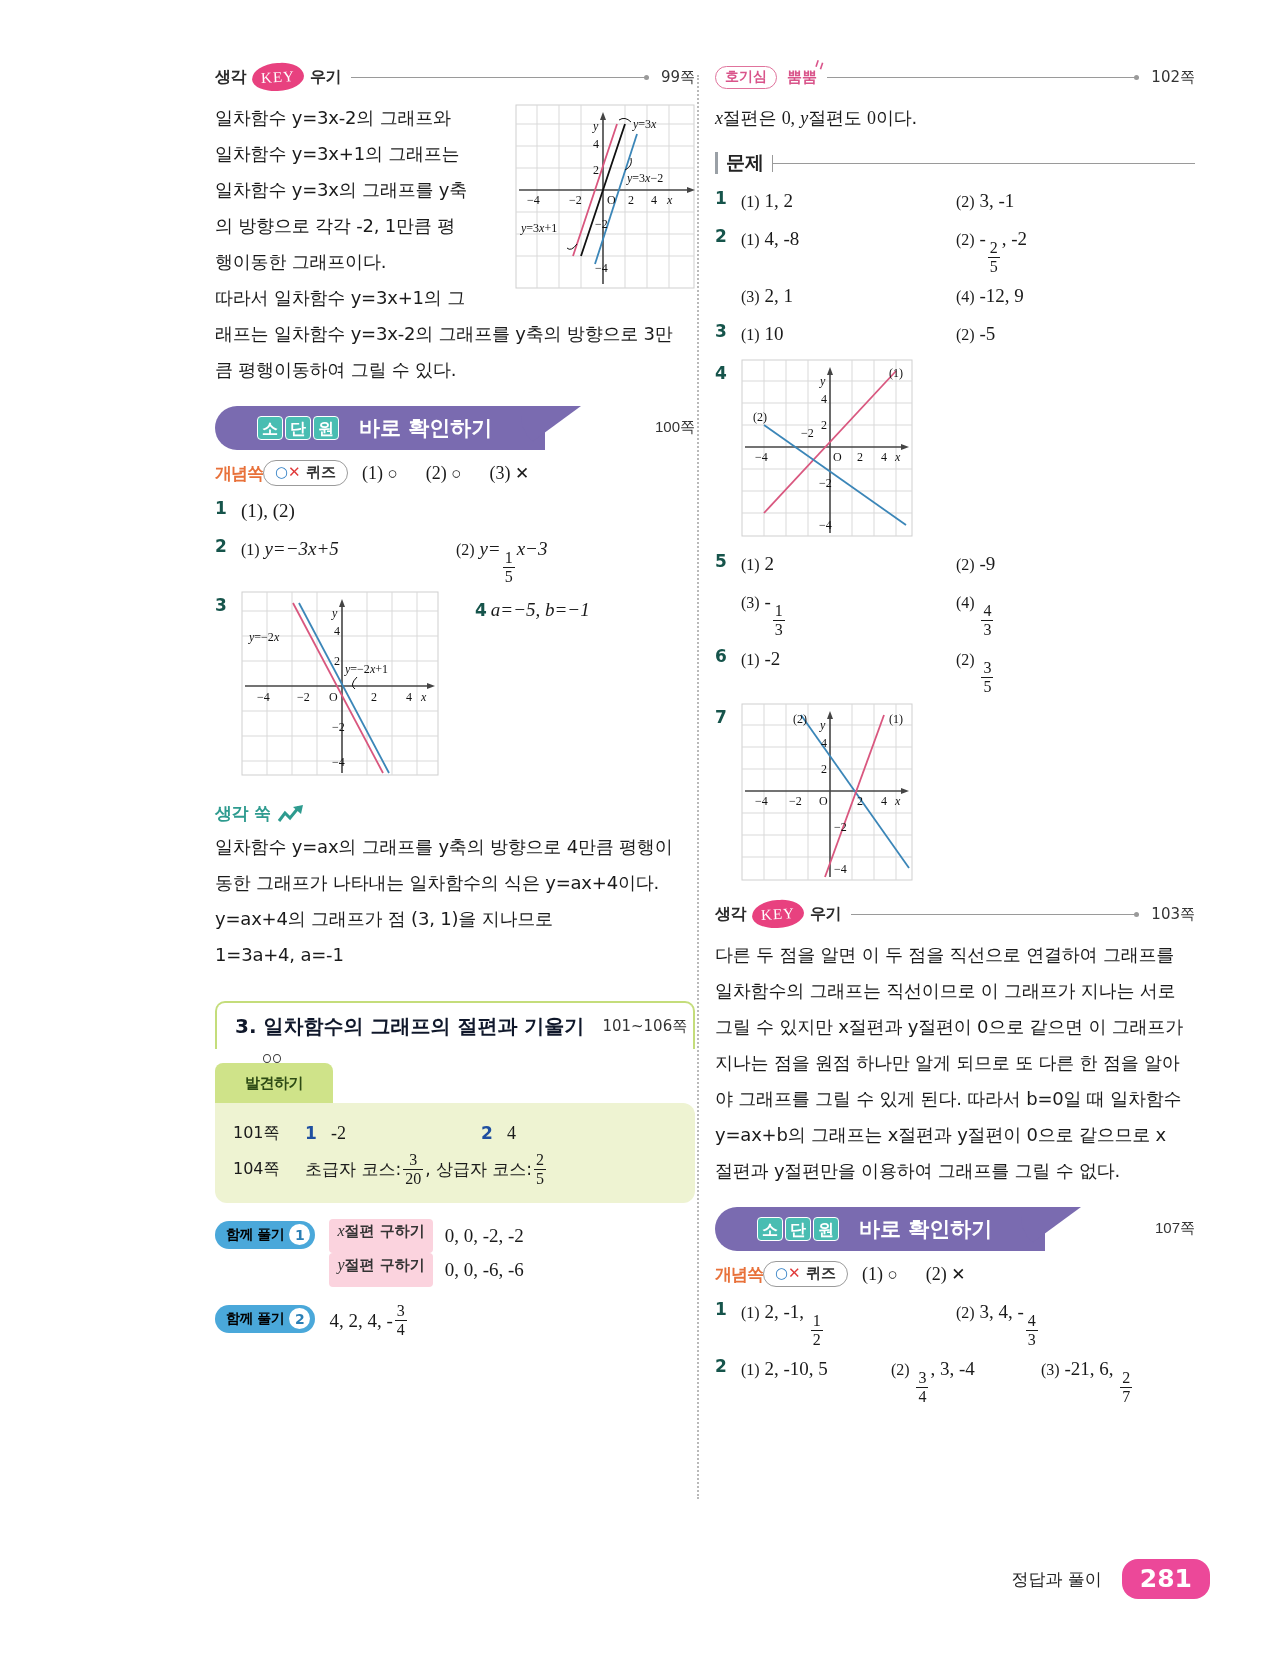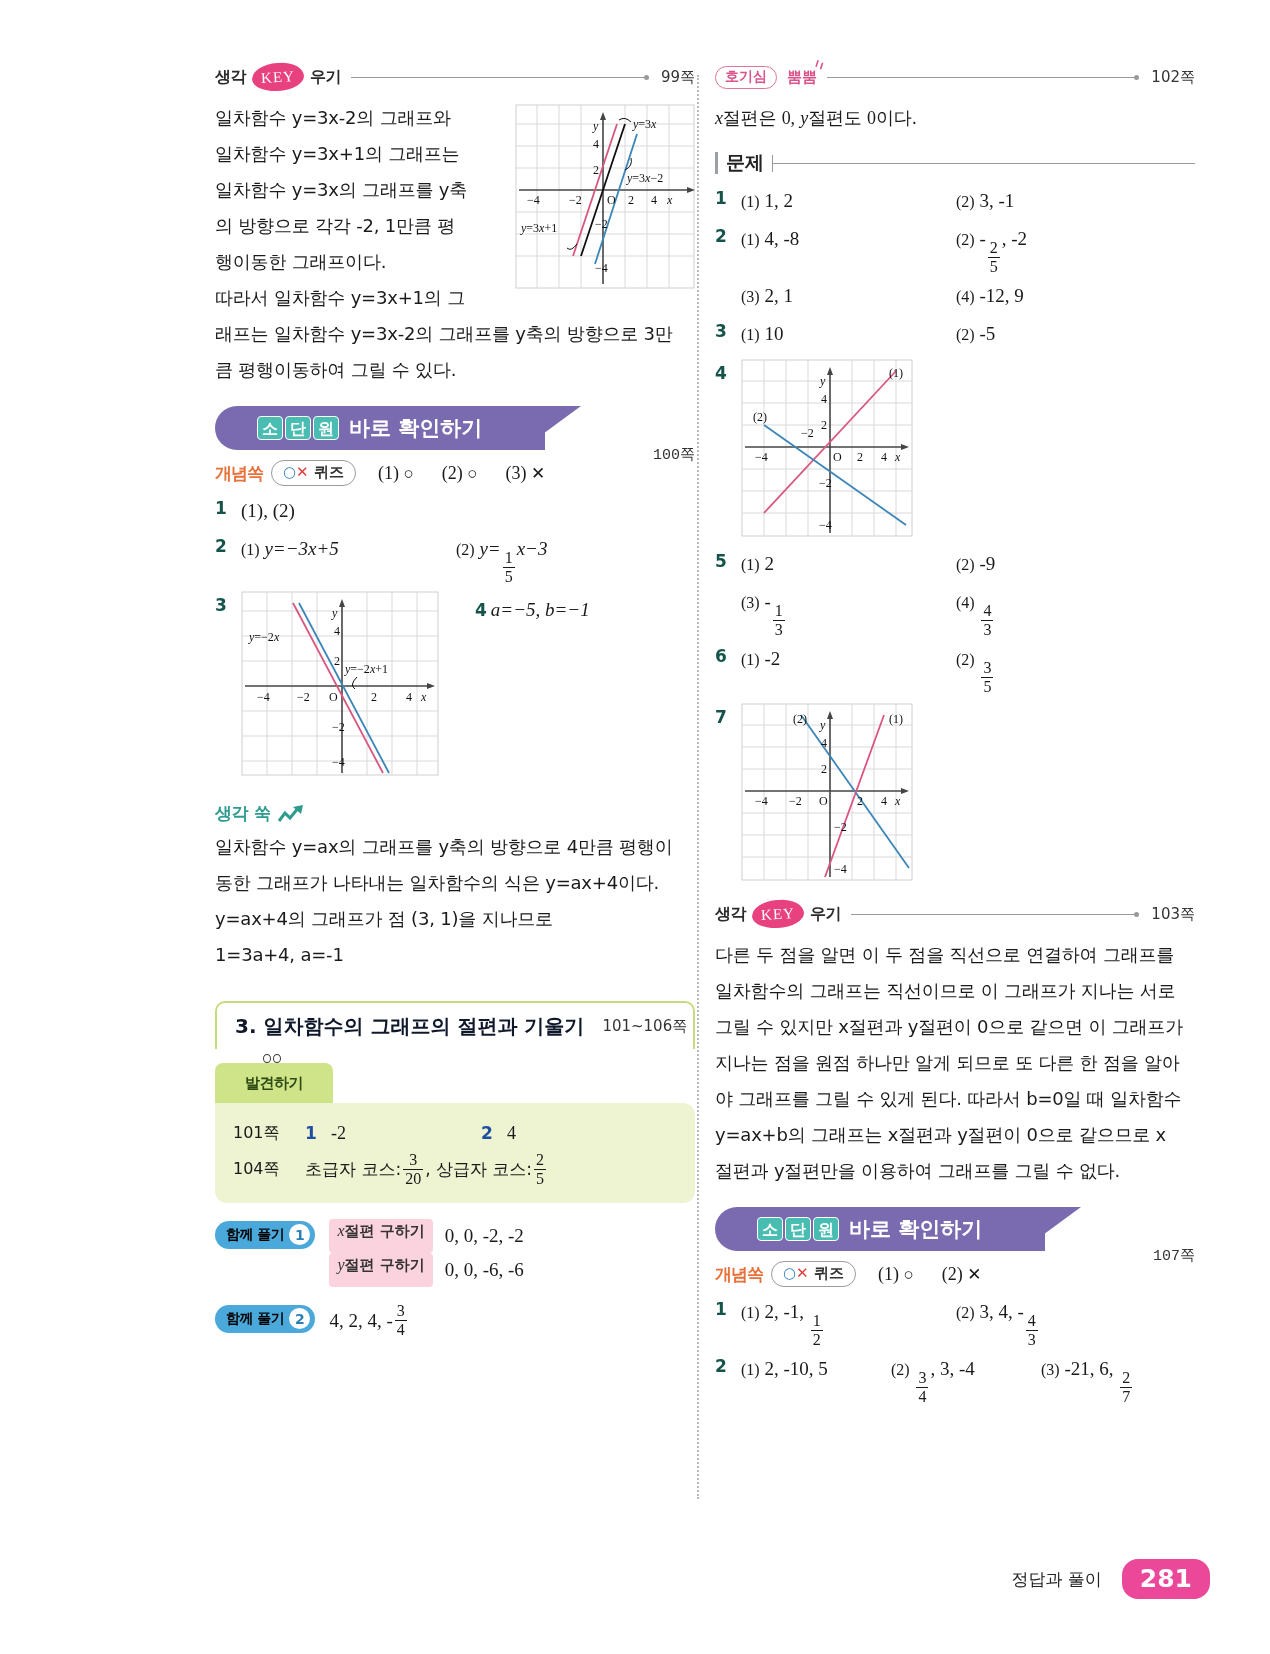--- a/index.html
+++ b/index.html
@@ -127,30 +127,30 @@
   .banner-tag {
     position:relative; z-index:3; margin-left:42px; display:flex; gap:2px;
   }
   .banner-tag i {
     display:inline-block; width:26px; height:24px; background:#49bdb2;
     border-radius:4px; color:#fff; font-style:normal;
     font-family:"DejaVu Sans", sans-serif; font-size:16px; font-weight:700;
     text-align:center; line-height:24px; border:1.5px solid #ffffff;
   }
   .banner-txt {
-    position:relative; z-index:3; margin-left:10px; color:#fff;
+    position:relative; z-index:3; margin-left:20px; color:#fff;
     font-family:"DejaVu Sans", sans-serif; font-size:21px; font-weight:700;
   }
   .banner-page {
     position:absolute; right:0; top:12px;
-    font-family:Liberation Mono, monospace; font-size:15px; color:#333;margin-top:27px;
-  }
-
-  
-  .oxline { display:flex; align-items:center; gap:8px; margin:10px 0 8px; }
+    font-family:Liberation Sans, sans-serif; font-size:15px; color:#333;
+  }
+
+  
+  .oxline { display:flex; align-items:center; gap:0; margin:10px 0 8px; }
   .gaenyeom {
     font-family:"DejaVu Sans", sans-serif; font-size:17px; font-weight:700;
     color:#e8713a; letter-spacing:-1px;
   }
   .ox-pill {
     border:1.4px solid #9b9b9b; border-radius:13px; padding:2px 11px 3px;
     font-family:"DejaVu Sans", sans-serif; font-size:15px; font-weight:700;
     color:#333; white-space:nowrap;
   }
   .ox-pill .o { color:#2f7ec4; }

